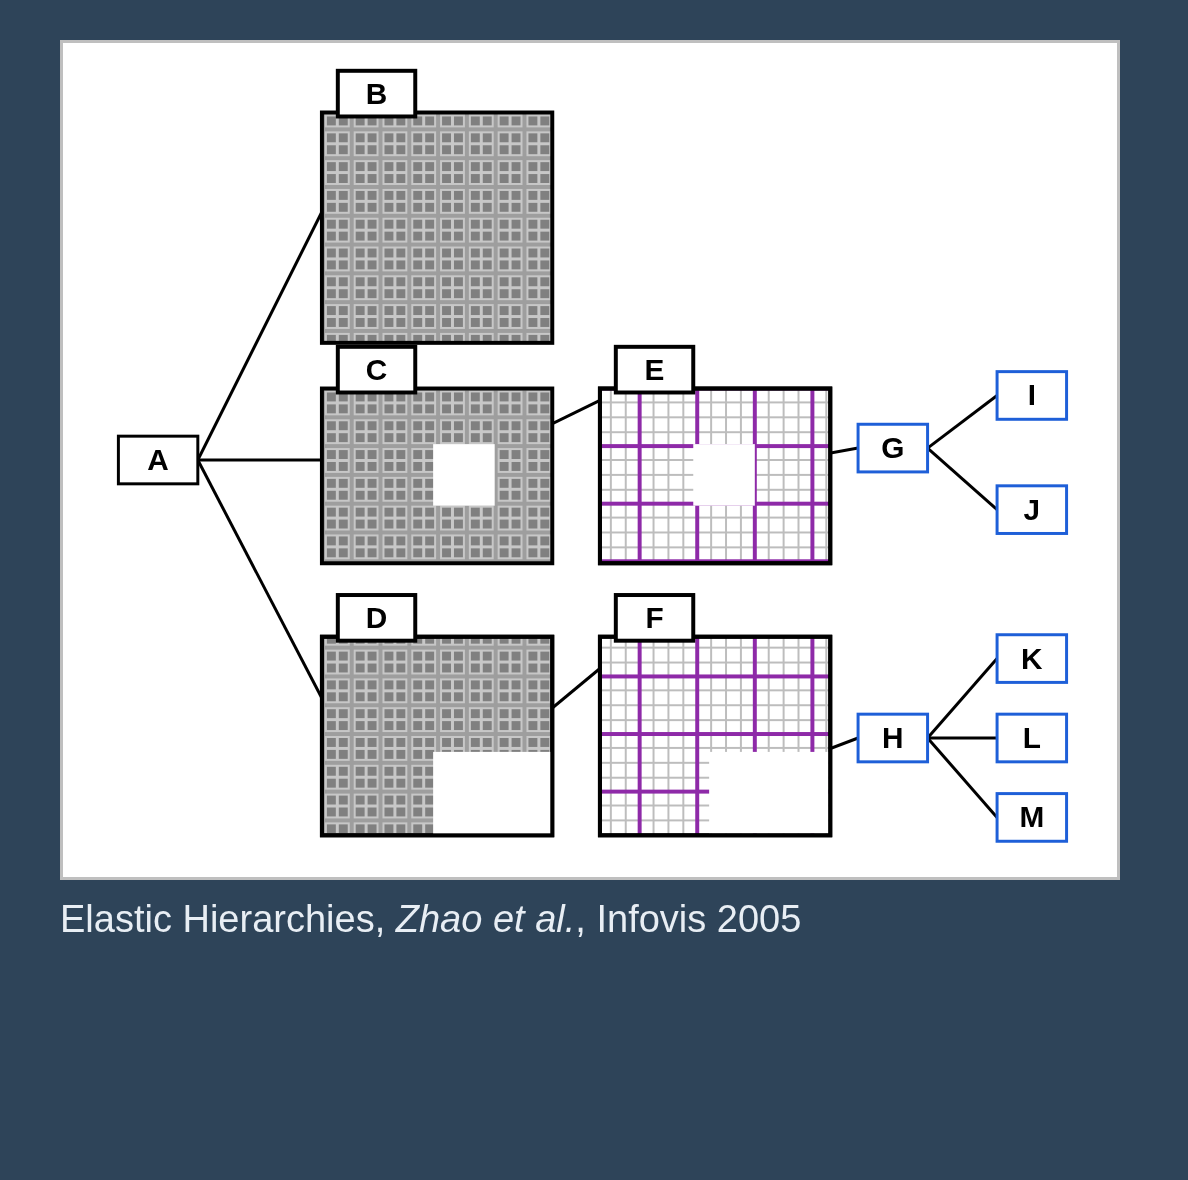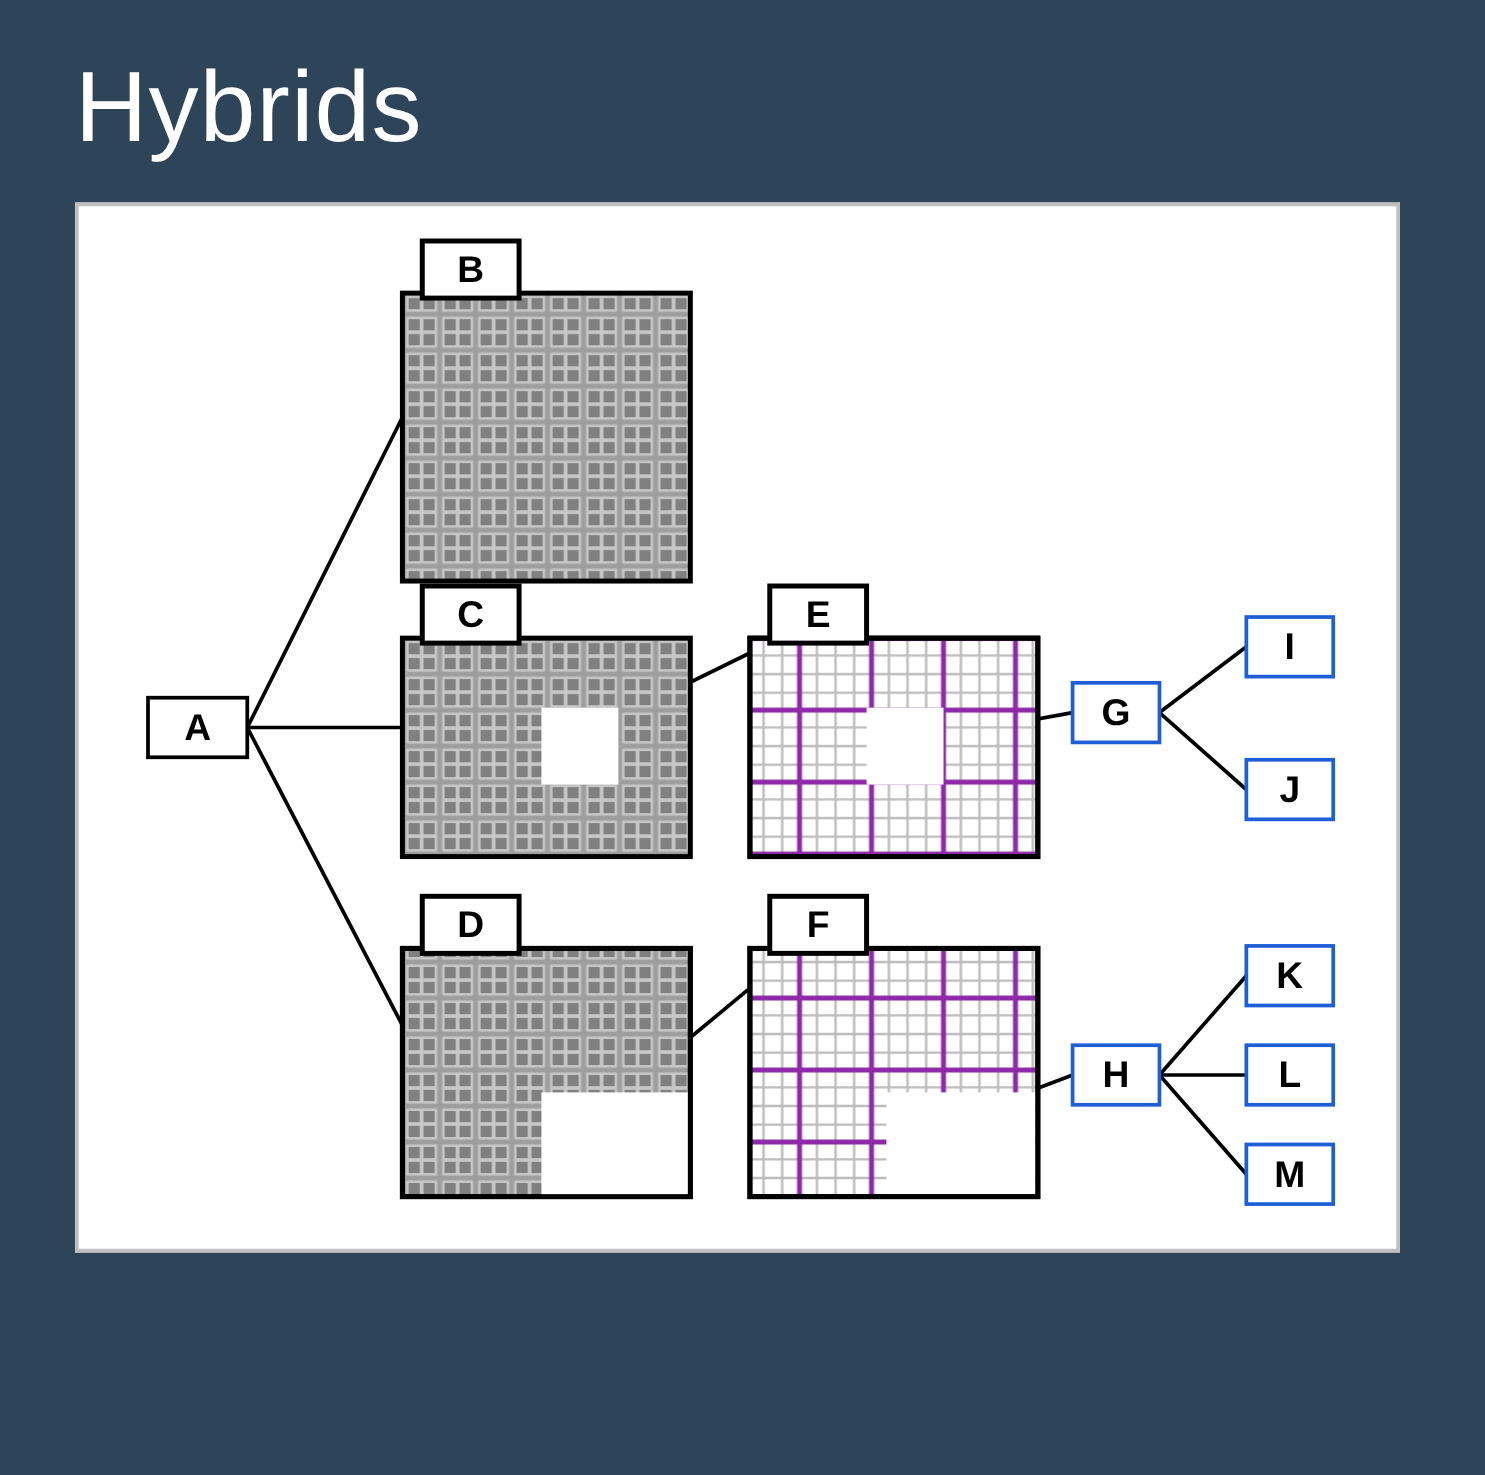--- a/index.html
+++ b/index.html
@@ -7,21 +7,20 @@
   .slide h1{font-size:80px;font-weight:400;margin:0 0 30px 0;letter-spacing:1px}
   .figure-frame{background:#fff;border:3px solid #bfbfbf;box-sizing:border-box;width:1060px;height:840px;position:relative}
   .figure-frame svg{display:block;width:100%;height:100%}
   .caption{font-size:38px;margin-top:18px;color:#e8eef4;font-weight:400}
   .caption em{font-style:italic}
 </style>
 </head>
 <body>
 
 <div class="slide">
-  <h1>Hybrids</h1>
 
   <div class="figure-frame">
     <svg viewBox="0 0 1060 840">
       <defs>
 
         <pattern id="gray-tile" width="58" height="58" patternUnits="userSpaceOnUse">
           <rect width="58" height="58" fill="#9e9e9e"></rect>
           <rect x="2" y="2" width="25" height="25" fill="#c7c7c7"></rect>
           <rect x="31" y="2" width="25" height="25" fill="#c7c7c7"></rect>
           <rect x="2" y="31" width="25" height="25" fill="#c7c7c7"></rect>
@@ -143,13 +142,16 @@
           <text x="975" y="710" text-anchor="middle" fill="#000" stroke="none">L</text>
         </g>
         <g>
           <rect x="940" y="756" width="70" height="48"></rect>
           <text x="975" y="790" text-anchor="middle" fill="#000" stroke="none">M</text>
         </g>
       </g>
     </svg>
   </div>
 
+  <div class="caption">
+    <span>Elastic Hierarchies, </span><em>Zhao et al.</em><span>, Infovis 2005</span>
+  </div>
 </div>
 
 </body></html>

